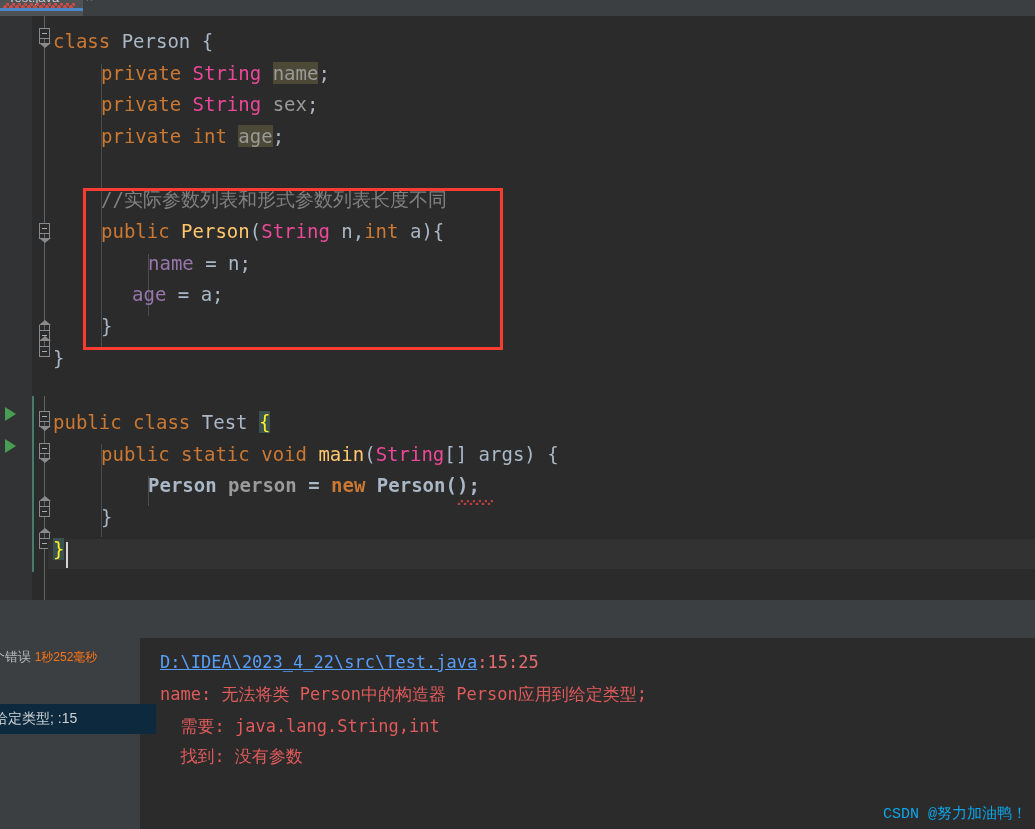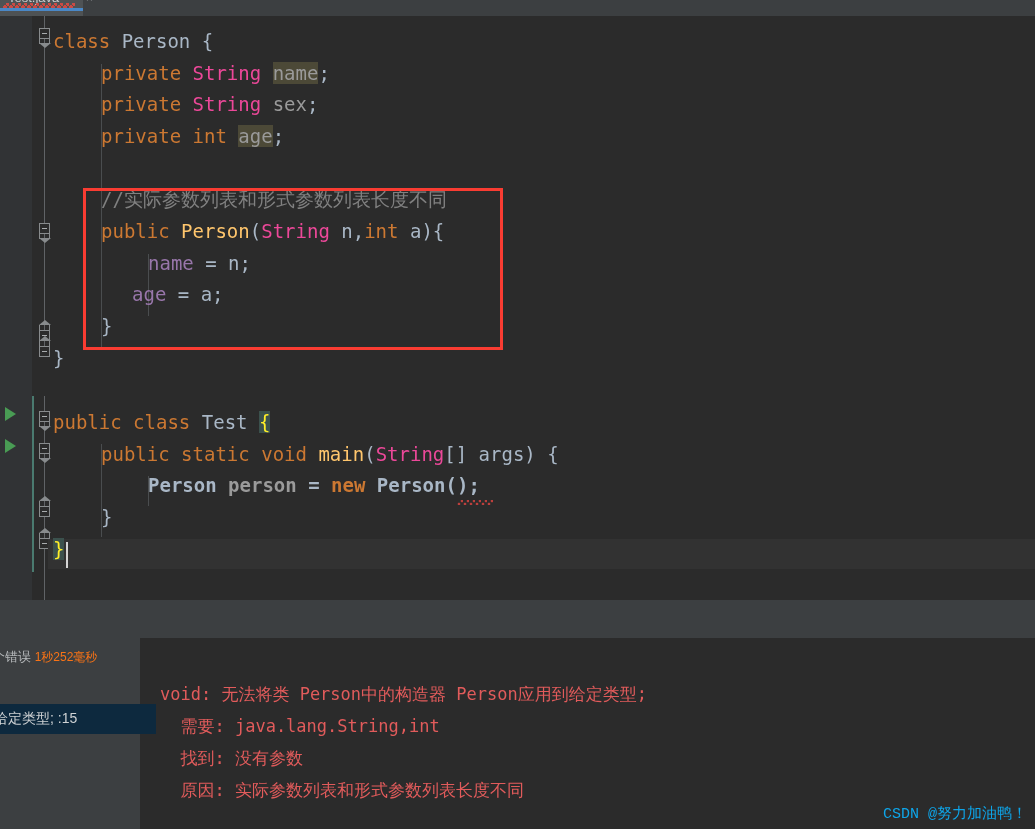--- a/index.html
+++ b/index.html
@@ -243,24 +243,24 @@
 <div id="splitter"></div>
 
 <div id="buildpanel">
   <div id="build-left">
     <div id="build-summary">
       <span>个错误</span>
       <span class="ms">1秒252毫秒</span>
     </div>
   </div>
   <div id="build-detail">
-    <div class="eline" style="left:20px;top:40px;">void: 无法将类 Person中的构造器 Person应用到给定类型;</div>
+    <div class="eline" style="left:20px;top:8px;"><span class="link">D:\IDEA\2023_4_22\src\Test.java</span><span class="pink">:15:25</span></div>
+    <div class="eline" style="left:20px;top:40px;">name: 无法将类 Person中的构造器 Person应用到给定类型;</div>
     <div class="eline" style="left:20px;top:72px;">  需要: java.lang.String,int</div>
-    <div class="eline" style="left:20px;top:104px;">  找到: 没有参数</div>
-    <div class="eline" style="left:20px;top:136px;">  原因: 实际参数列表和形式参数列表长度不同</div>
+    <div class="eline" style="left:20px;top:104px;font-family:Liberation Mono, monospace;">  找到: 没有参数</div>
   </div>
 </div>
 
 <div id="build-row-sel">
   <div id="build-row-sel-txt">给定类型; :15</div>
 </div>
 
 <div id="watermark">CSDN @努力加油鸭！</div>
 
 </body></html>

